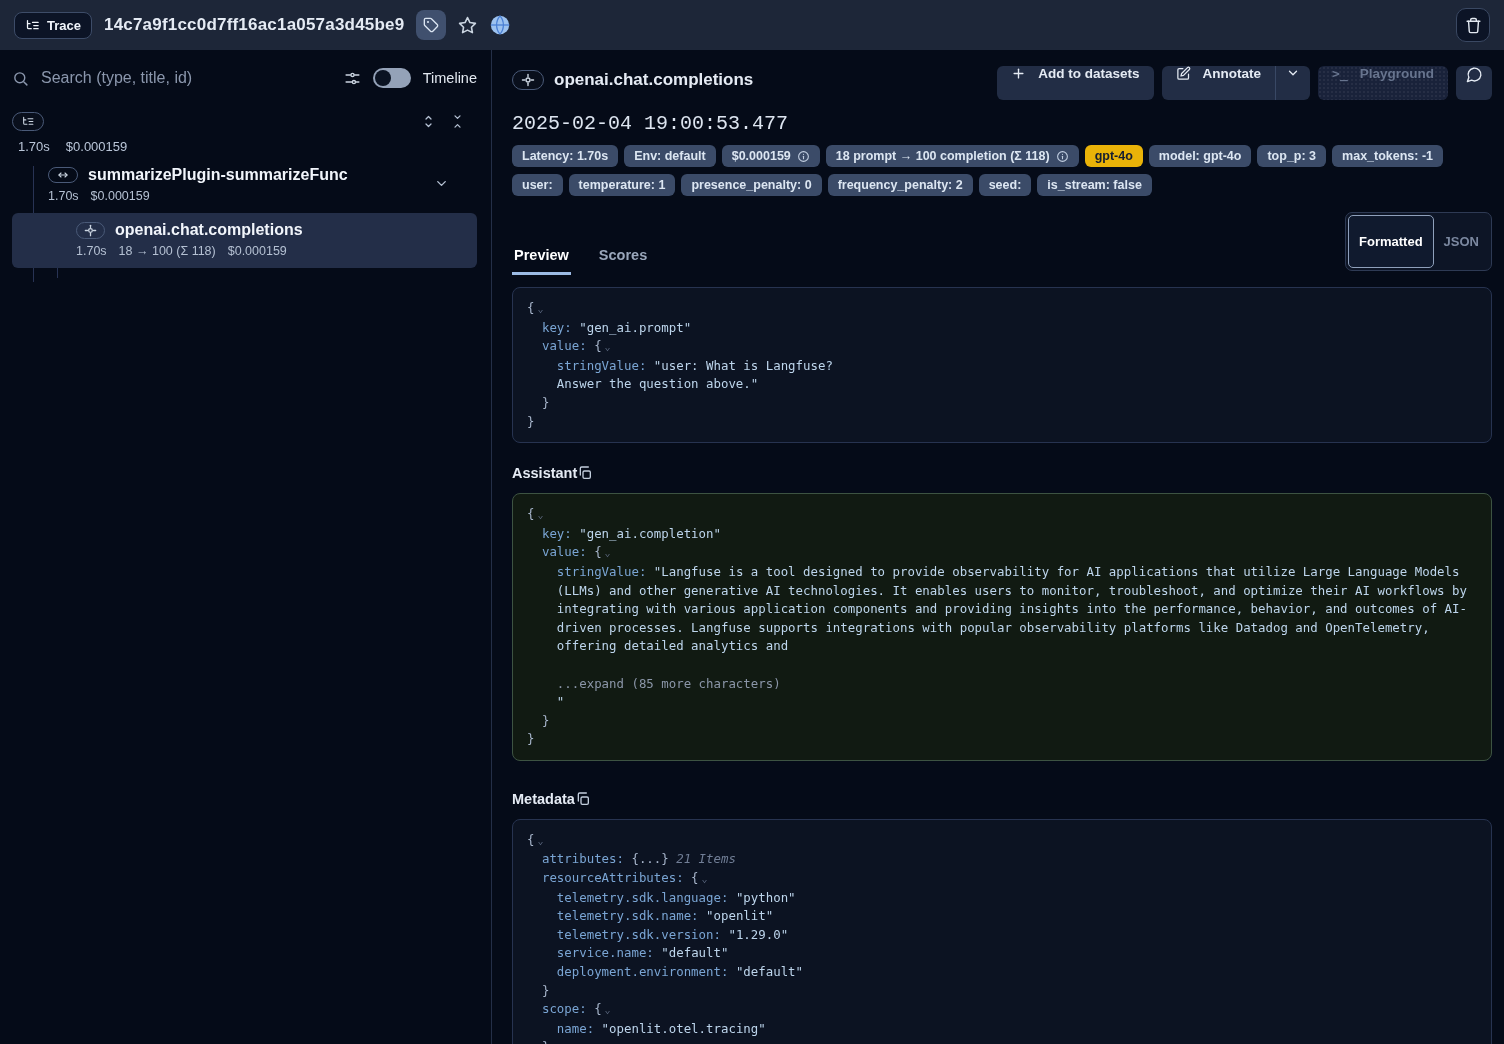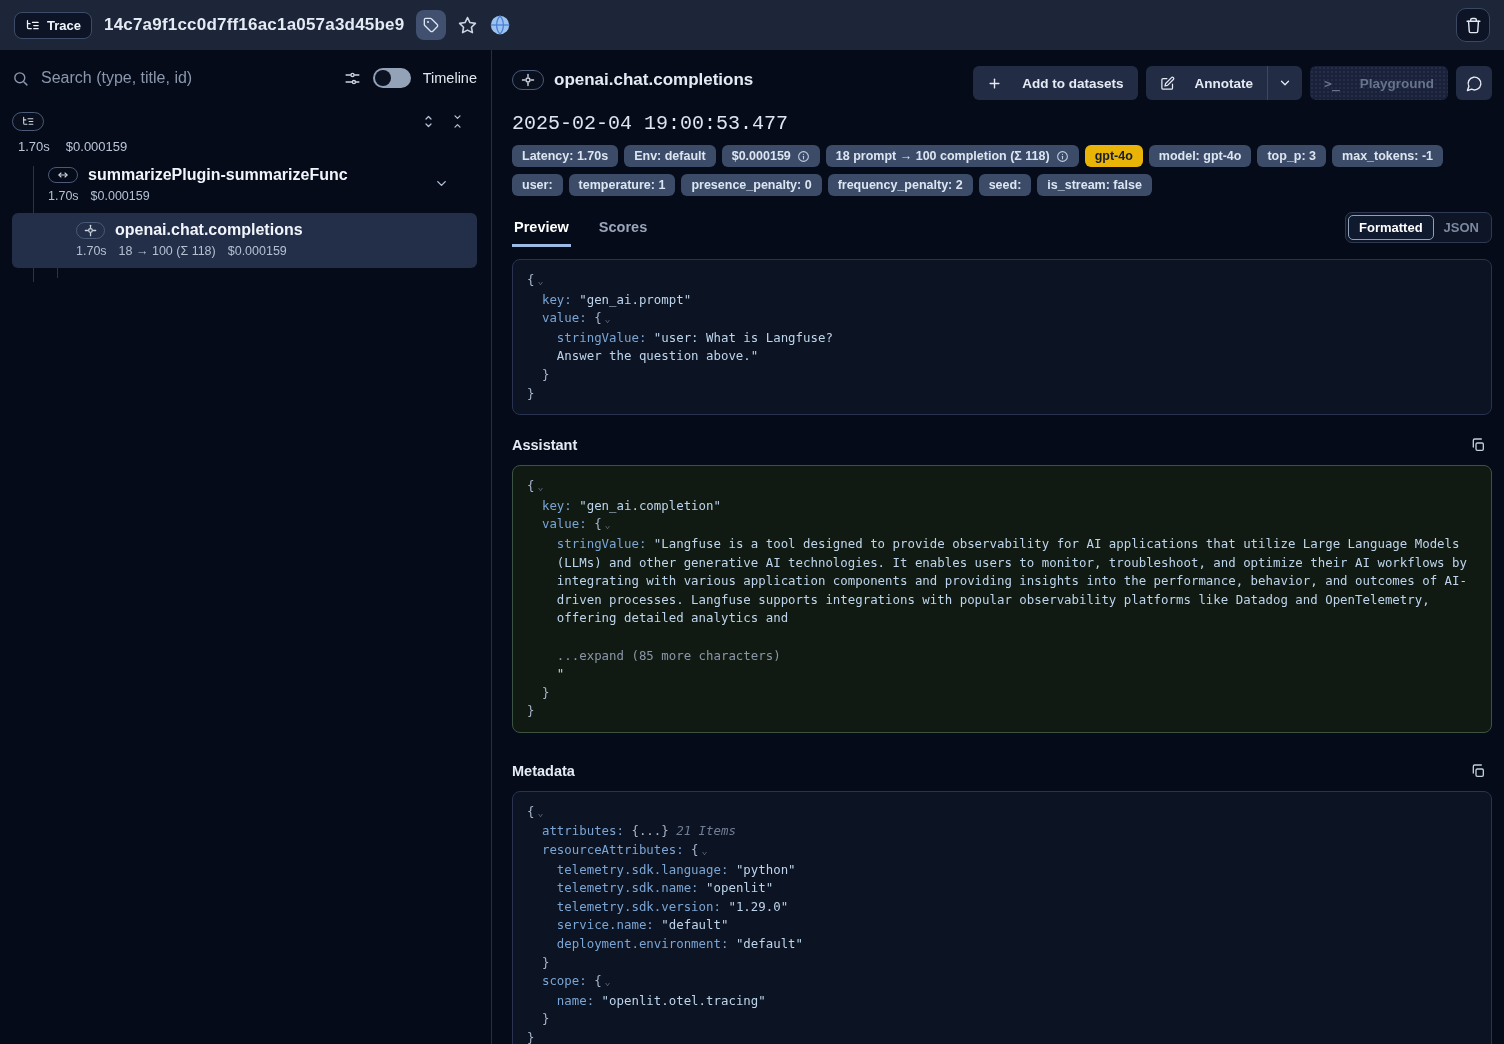--- a/index.html
+++ b/index.html
@@ -56,21 +56,21 @@
   .tree-chevron { position:absolute; right:28px; top:14px; color:#b6c2d4; cursor:pointer; }
   .tree-item.selected { background:#232e48; border-radius:6px; margin:6px 0 0 0; padding:8px 8px 10px 64px; }
   .small-pill { border:1px solid #4a5a78; border-radius:10px; padding:1px 7px; color:#cbd5e1; display:inline-flex; align-items:center; }
 
   
   .main-head { display:flex; align-items:flex-start; justify-content:space-between; }
   .main-title-wrap { display:flex; align-items:center; gap:10px; padding-top:4px; }
   .main-title { font-size:17px; font-weight:700; }
   .btn-row { display:flex; align-items:center; gap:8px; }
   .btn { background:#222d45; border:none; color:#e5ebf4; font-family:inherit; font-size:13.5px; font-weight:600;
-    height:34px; padding:0 14px; border-radius:6px; display:flex; align-items:center; gap:20px; cursor:pointer; }
+    height:34px; padding:0 14px; border-radius:6px; display:flex; gap:12px; cursor:pointer; }
   .btn-group { display:flex; align-items:stretch; }
   .btn-group .btn:first-child { border-radius:6px 0 0 6px; }
   .btn-group .btn-caret { border-radius:0 6px 6px 0; border-left:1px solid #394865; padding:0 10px; }
   .btn-playground { color:#67748e; background:#19223a;
     background-image:radial-gradient(rgba(255,255,255,0.055) 1px, transparent 1px); background-size:4px 4px; }
   .btn-icon-only { width:36px; padding:0; justify-content:center; }
   .mono-glyph { font-family:"DejaVu Sans Mono", monospace; font-weight:700; font-size:13px; }
 
   .timestamp { margin-top:12px; font-size:20px; font-weight:500; color:#dde5f0;font-family:Liberation Mono, monospace; }
 
@@ -80,38 +80,38 @@
     border-radius:6px; display:inline-flex; align-items:center; gap:6px; white-space:nowrap; }
   .badge.light { background:#eab308; color:#141d30; }
   .badge .info { display:inline-flex; color:#c2cfe2; cursor:pointer; }
 
   
   .tabs-row { margin-top:16px; display:flex; align-items:flex-end; }
   .tab { font-size:14.5px; font-weight:600; color:#9aa7bb; padding:0 2px 9px 2px; margin-right:26px; cursor:pointer; border-bottom:3px solid transparent; }
   .tab.active { color:#ffffff; border-bottom-color:#9cbbe4; }
   .fmt-toggle { margin-left:auto; display:flex; align-items:center; background:#0d1526; border:1px solid #2e3a54;
     border-radius:7px; padding:2px; margin-bottom:4px; }
-  .fmt-seg { font-size:13px; font-weight:600; padding:4px 10px; border-radius:5px; cursor:pointer; }
+  .fmt-seg { font-size:13px; font-weight:600; padding:18px 10px; border-radius:5px; cursor:pointer; }
   .fmt-seg.active { color:#fff; border:1px solid #8fa0bb; background:#101a2e; }
   .fmt-seg.inactive { color:#7b88a0; }
 
   
   .code-block { margin-top:12px; border:1px solid #273350; background:#0c1322; border-radius:8px;
     padding:11px 14px; font-family:"DejaVu Sans Mono", monospace; font-size:12.4px; line-height:18.6px;
     white-space:pre; color:#a8b6cc; overflow:hidden; }
   .code-block.assistant { background:#111a12; border-color:#3d5342; }
   .cl { min-height:18.6px; }
   .seg-k { color:#7aa5d4; }
   .seg-s { color:#bdd5ec; }
   .seg-p { color:#a8b6cc; }
   .seg-c { color:#5f6c84; font-size:10px; padding-left:3px; }
   .seg-m { color:#717e96; font-style:italic; }
   .seg-x { color:#8b96a8; cursor:pointer; }
 
-  .section-head { margin-top:22px; display:flex; align-items:center; justify-content:space-between; }
+  .section-head { margin-top:22px; display:flex; align-items:center; }
   .section-title { font-size:14.5px; font-weight:700; }
   .copy-btn { color:#c3cedd; cursor:pointer; padding-right:6px; }
   .section-head.meta { margin-top:30px; }
 </style>
 </head>
 <body>
 
 <header class="topbar">
   <div class="trace-badge">
     <span>

